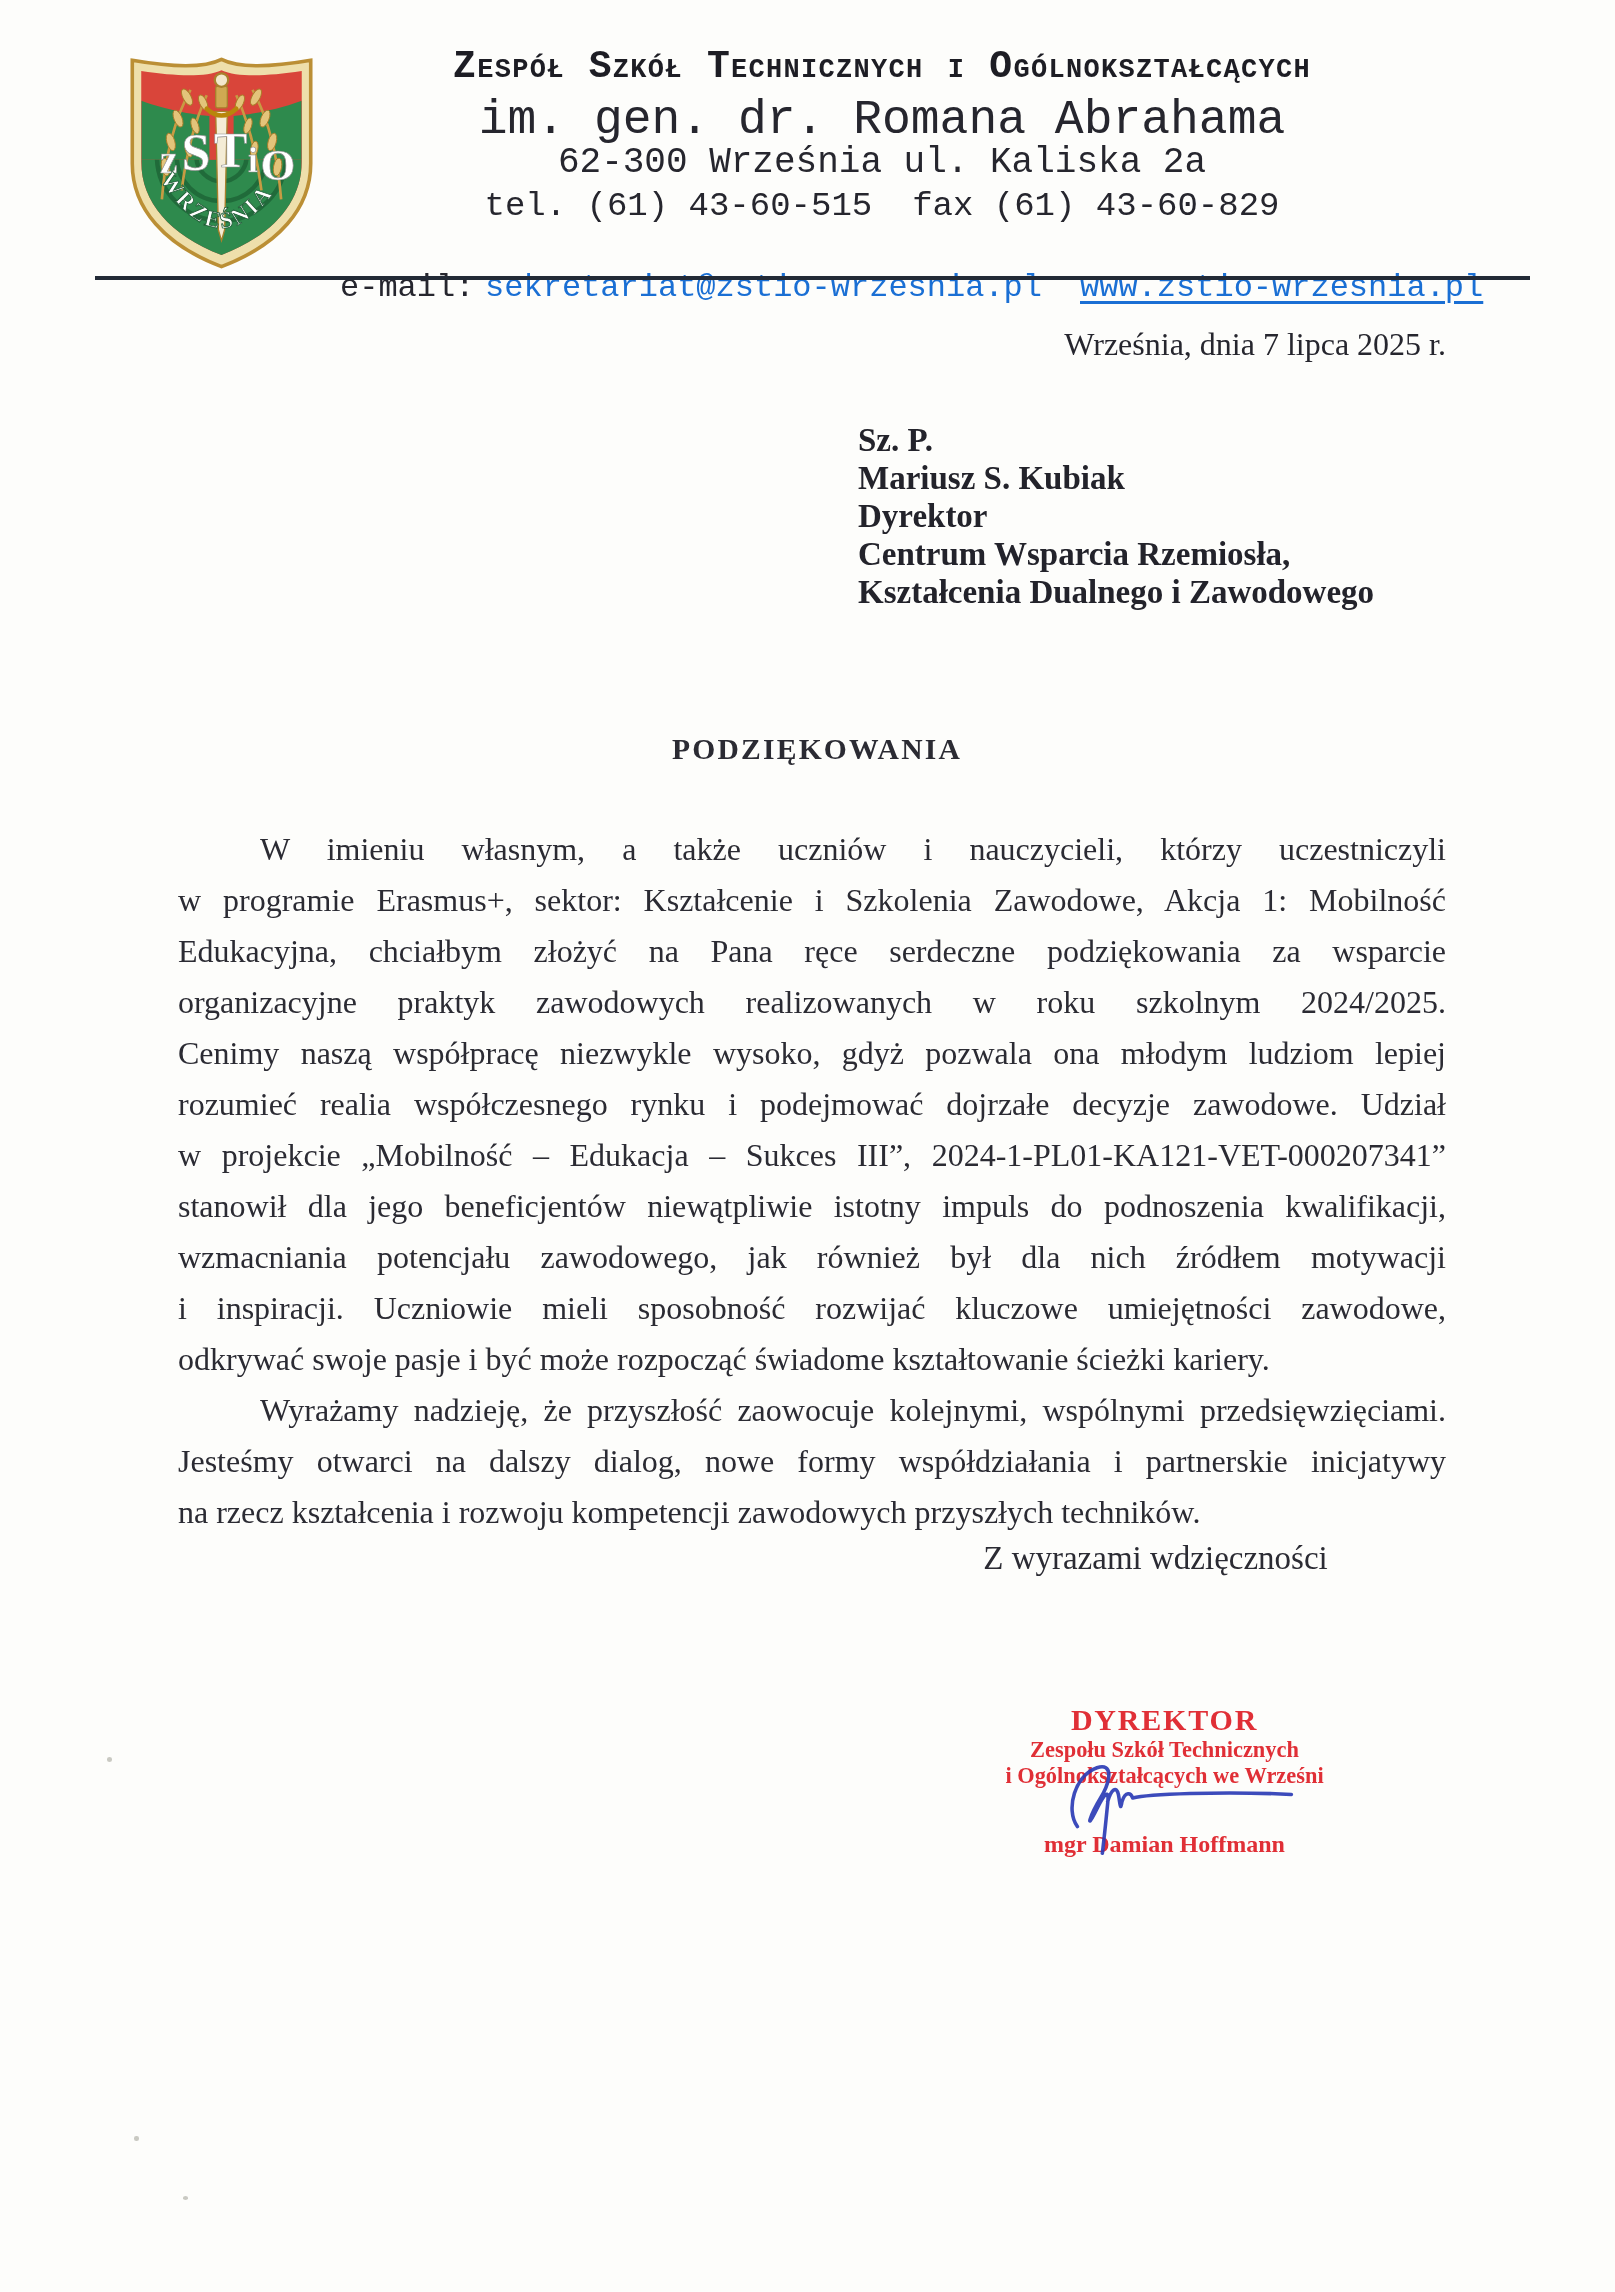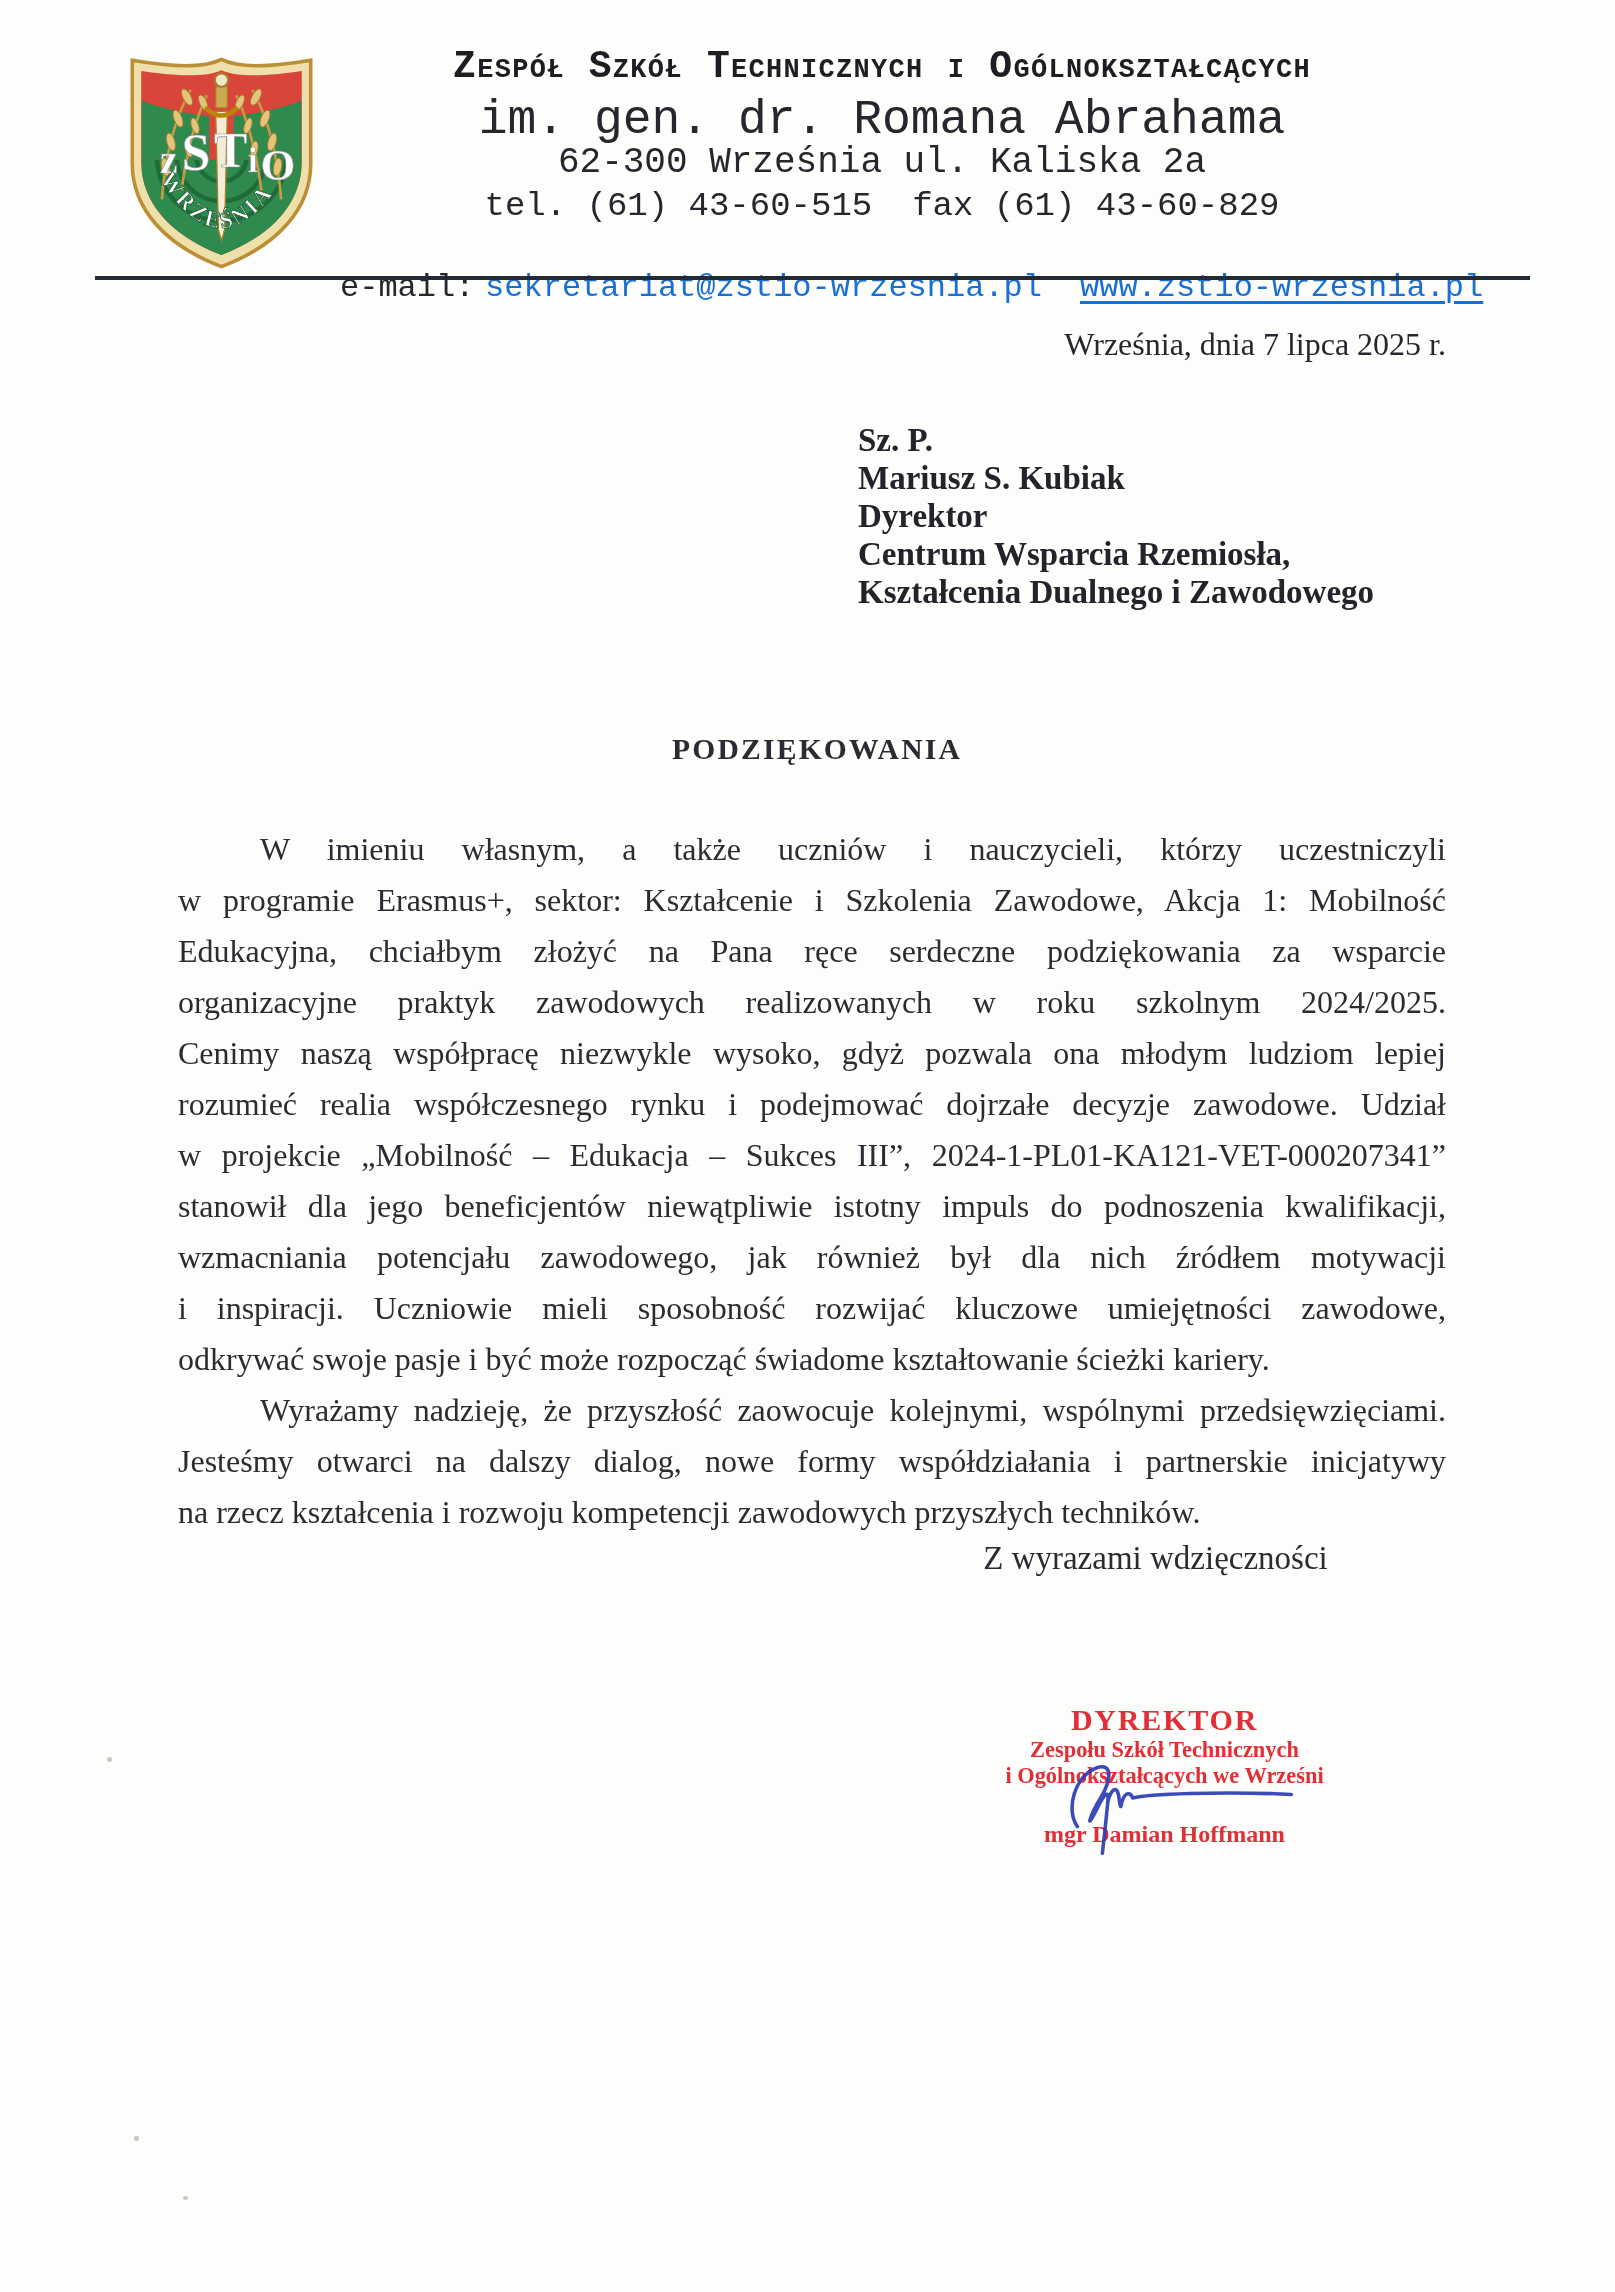--- a/index.html
+++ b/index.html
@@ -32,21 +32,21 @@
   .body-block{position:absolute;left:170px;top:824px;width:1276px;font-size:32px;line-height:51px;color:#2b2b33;}
   .paragraph .body-line{text-align:justify;text-align-last:justify;white-space:normal;margin-left:8px;}
   .paragraph .body-line:first-child{text-indent:82px;}
   .paragraph .body-line:last-child{text-align-last:left;}
   .closing{position:absolute;left:896px;top:1540px;width:519px;text-align:center;font-size:33px;color:#2b2b33;}
   
   .stamp{position:absolute;left:887px;top:1703px;width:555px;text-align:center;color:#e02f36;}
   .stamp-role{font-size:30px;font-weight:bold;letter-spacing:1.8px;}
   .stamp-org{font-size:22.4px;font-weight:bold;line-height:26px;}
   .stamp-org.first{margin-top:0;}
-  .stamp-signer{font-size:24px;font-weight:bold;margin-top:32px;}
+  .stamp-signer{font-size:24px;font-weight:bold;margin-top:42px;}
   .signature{position:absolute;left:1057px;top:1757px;width:269px;height:107px;}
   .scan-speck{position:absolute;border-radius:50%;background:#c9c9c2;}
 </style>
 </head>
 <body>
 
 <div class="page">
 
   <div>
 

